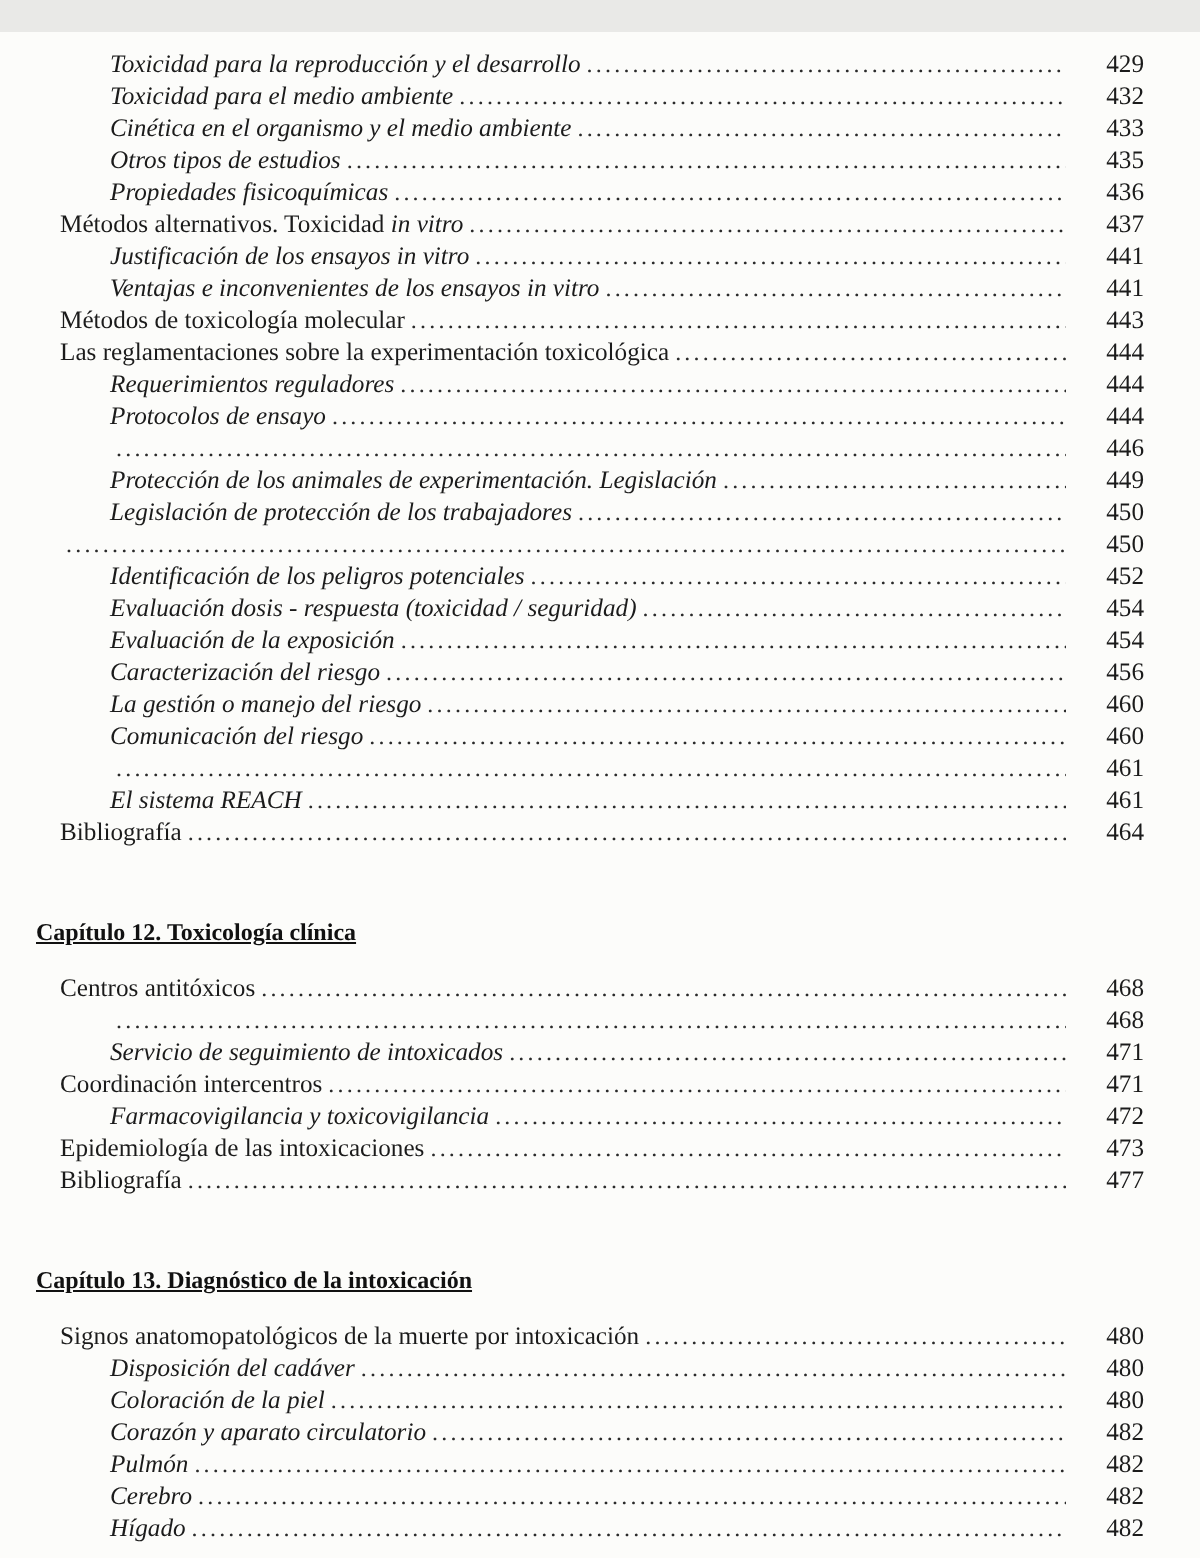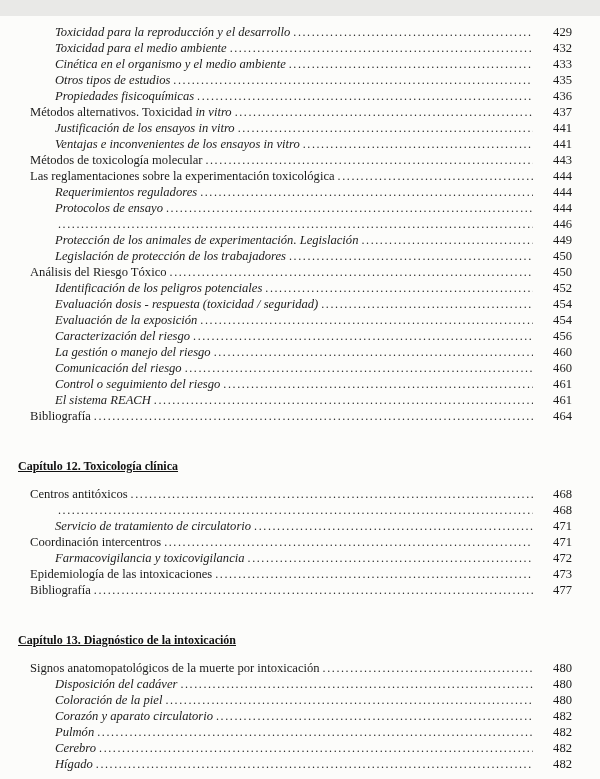--- a/index.html
+++ b/index.html
@@ -135,21 +135,20 @@
           <span class="toc-title">Protección de los animales de experimentación. Legislación</span>
           <span class="toc-leader"></span>
           <span class="toc-page">449</span>
         </div>
         <div class="toc-row l2">
           <span class="toc-title">Legislación de protección de los trabajadores</span>
           <span class="toc-leader"></span>
           <span class="toc-page">450</span>
         </div>
         <div class="toc-row l1">
-          <span class="toc-title">Análisis del Riesgo Tóxico</span>
           <span class="toc-leader"></span>
           <span class="toc-page">450</span>
         </div>
         <div class="toc-row l2">
           <span class="toc-title">Identificación de los peligros potenciales</span>
           <span class="toc-leader"></span>
           <span class="toc-page">452</span>
         </div>
         <div class="toc-row l2">
           <span class="toc-title">Evaluación dosis - respuesta (toxicidad / seguridad)</span>
@@ -170,21 +169,20 @@
           <span class="toc-title">La gestión o manejo del riesgo</span>
           <span class="toc-leader"></span>
           <span class="toc-page">460</span>
         </div>
         <div class="toc-row l2">
           <span class="toc-title">Comunicación del riesgo</span>
           <span class="toc-leader"></span>
           <span class="toc-page">460</span>
         </div>
         <div class="toc-row l2">
-          <span class="toc-title">Control o seguimiento del riesgo</span>
           <span class="toc-leader"></span>
           <span class="toc-page">461</span>
         </div>
         <div class="toc-row l2">
           <span class="toc-title">El sistema REACH</span>
           <span class="toc-leader"></span>
           <span class="toc-page">461</span>
         </div>
         <div class="toc-row l1">
           <span class="toc-title">Bibliografía</span>
@@ -197,21 +195,21 @@
         <div class="toc-row l1">
           <span class="toc-title">Centros antitóxicos</span>
           <span class="toc-leader"></span>
           <span class="toc-page">468</span>
         </div>
         <div class="toc-row l2">
           <span class="toc-leader"></span>
           <span class="toc-page">468</span>
         </div>
         <div class="toc-row l2">
-          <span class="toc-title">Servicio de tratamiento de circulatorio</span>
+          <span class="toc-title">Servicio de seguimiento de intoxicados</span>
           <span class="toc-leader"></span>
           <span class="toc-page">471</span>
         </div>
         <div class="toc-row l1">
           <span class="toc-title">Coordinación intercentros</span>
           <span class="toc-leader"></span>
           <span class="toc-page">471</span>
         </div>
         <div class="toc-row l2">
           <span class="toc-title">Farmacovigilancia y toxicovigilancia</span>

